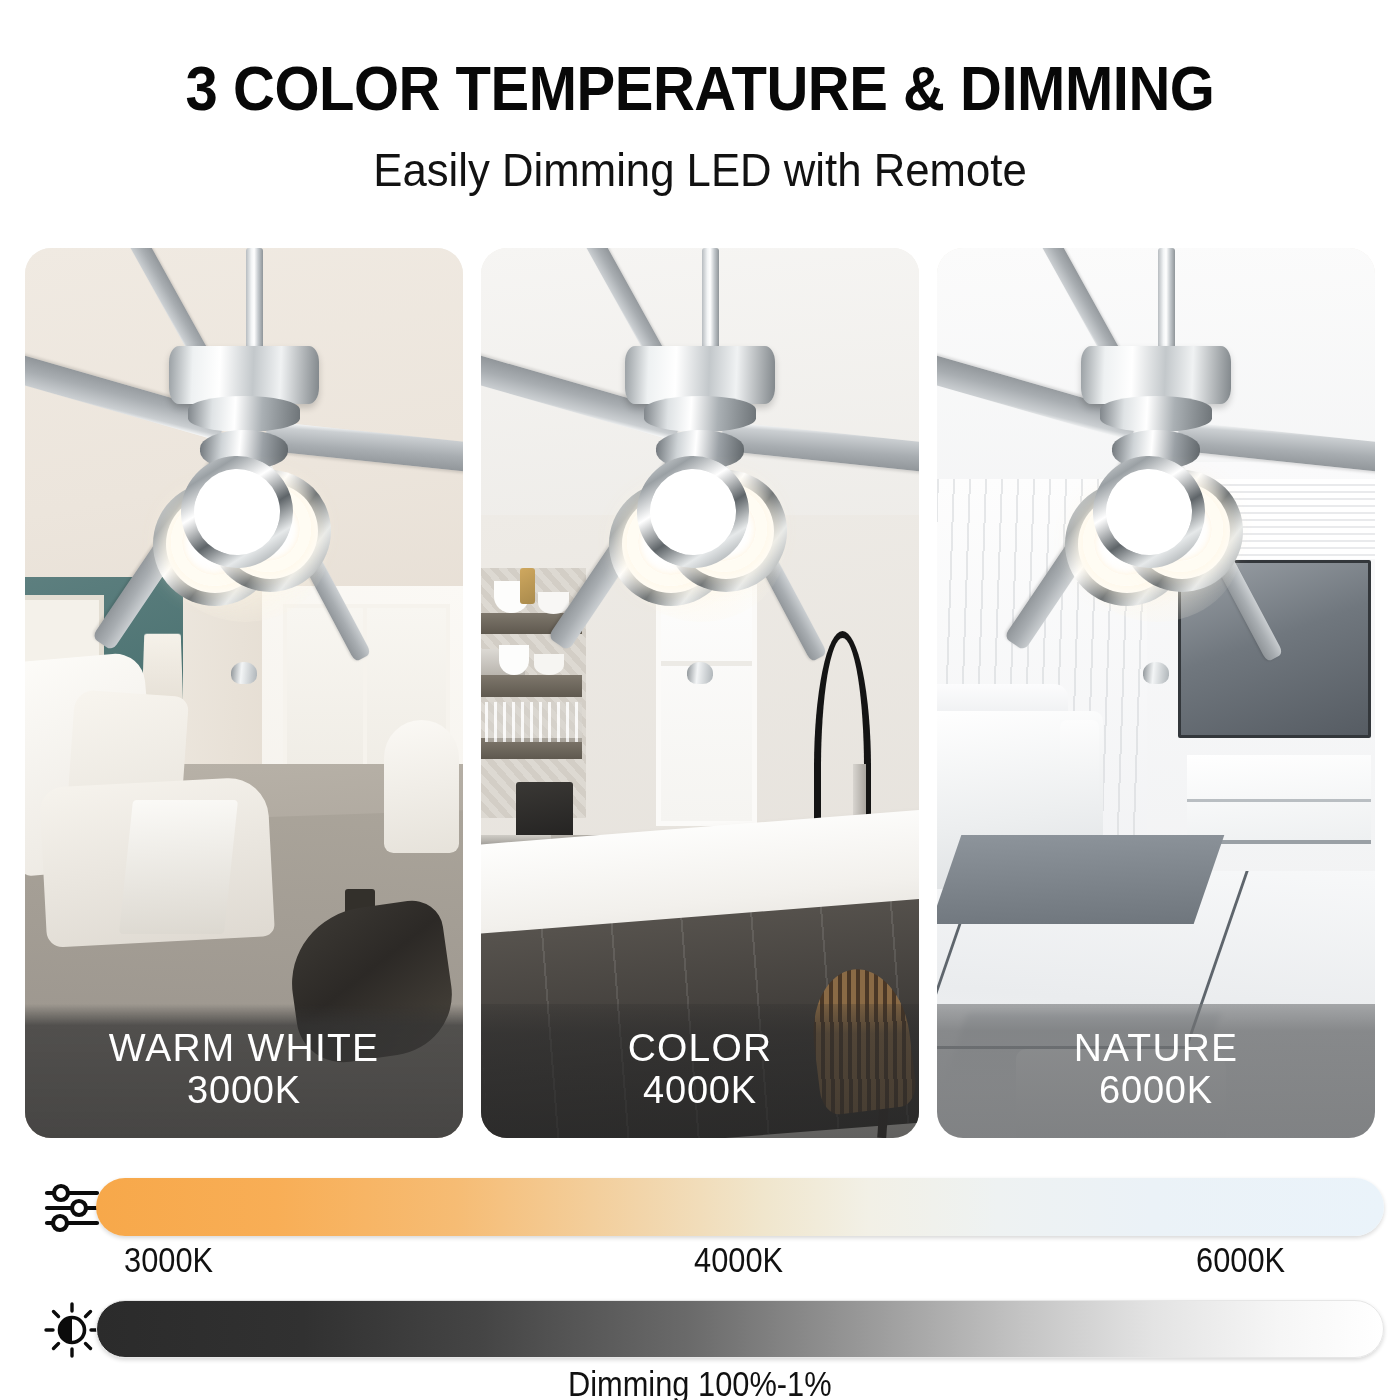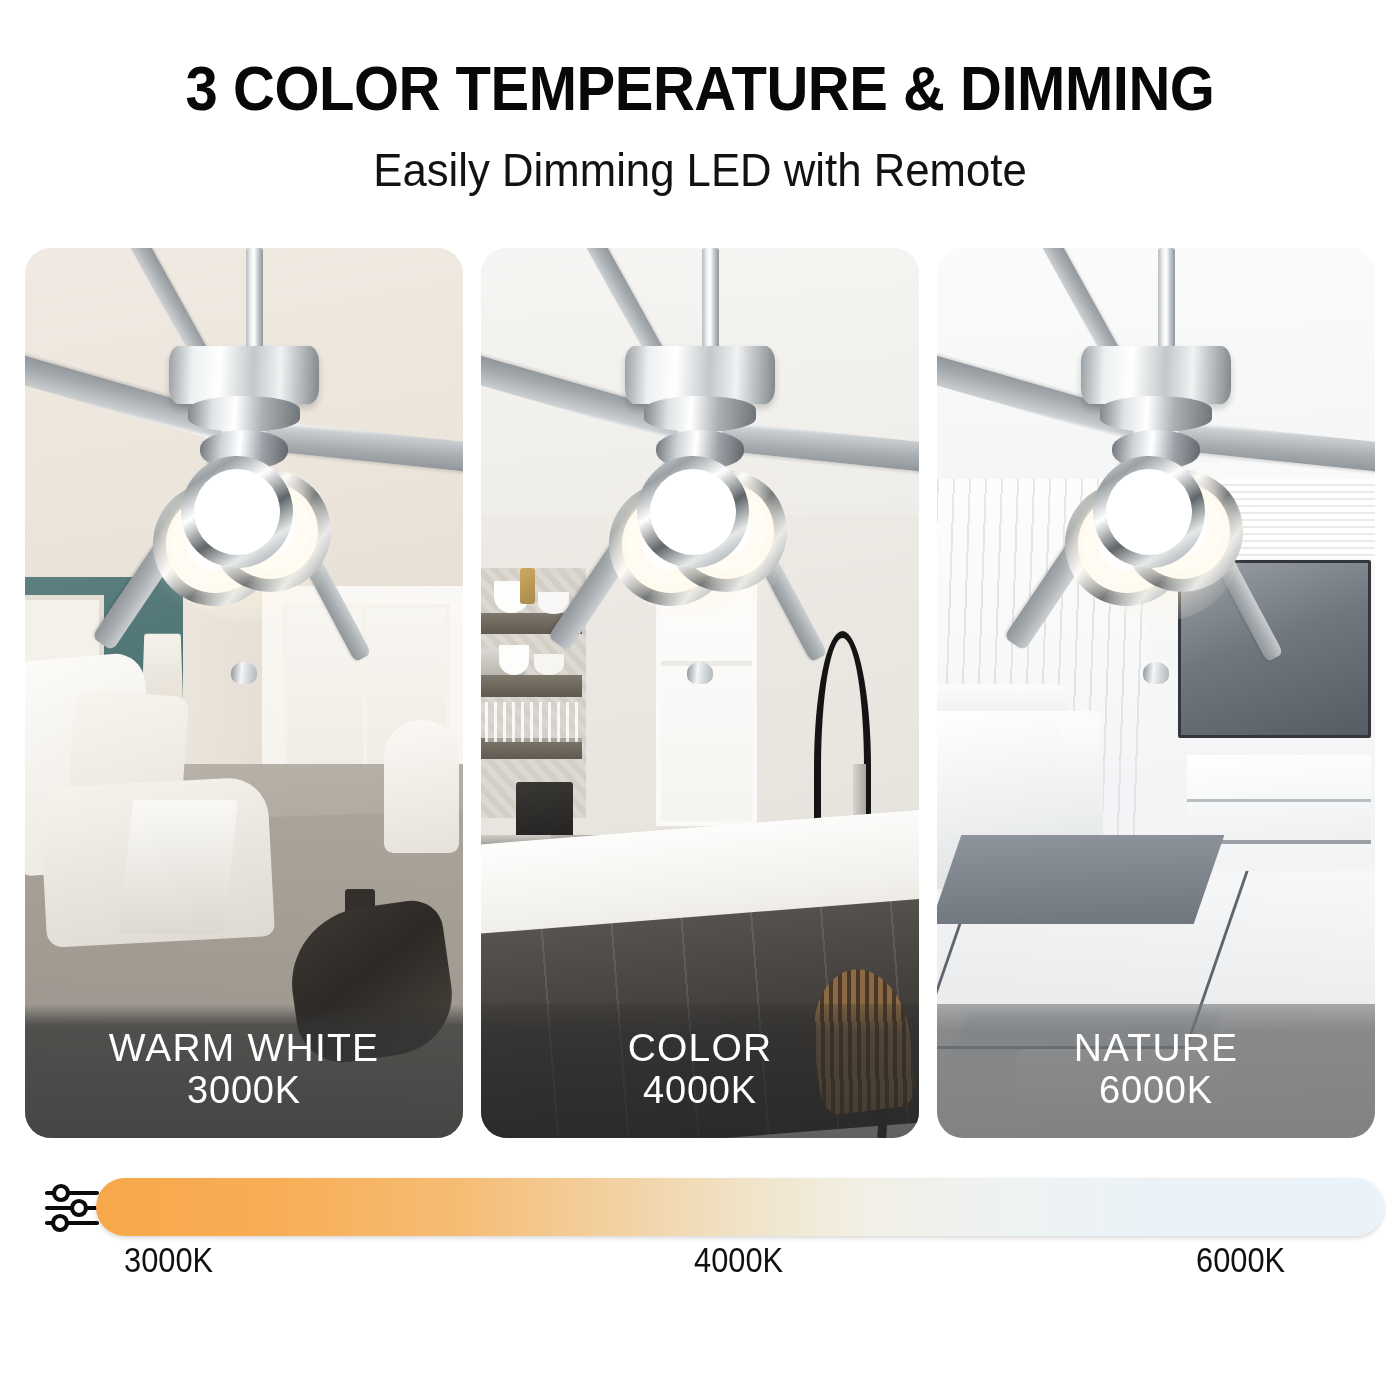--- a/index.html
+++ b/index.html
@@ -646,14 +646,36 @@
       </svg>
     </div>
     <div class="bar bar-temp"></div>
     <div class="temp-labels">
       <div class="temp-label tl-0">3000K</div>
       <div class="temp-label tl-1">4000K</div>
       <div class="temp-label tl-2">6000K</div>
     </div>
   </div>
 
+  <div class="slider-row" style="margin-top:22px;">
+    <div class="slider-icon">
+      <svg viewBox="0 0 56 56" width="56" height="56">
+        <g stroke="#0b0b0b" stroke-width="3.4" stroke-linecap="round">
+          <line x1="28" y1="2" x2="28" y2="9"></line>
+          <line x1="28" y1="47" x2="28" y2="54"></line>
+          <line x1="2" y1="28" x2="9" y2="28"></line>
+          <line x1="47" y1="28" x2="54" y2="28"></line>
+          <line x1="9.5" y1="9.5" x2="14.5" y2="14.5"></line>
+          <line x1="41.5" y1="41.5" x2="46.5" y2="46.5"></line>
+          <line x1="46.5" y1="9.5" x2="41.5" y2="14.5"></line>
+          <line x1="14.5" y1="41.5" x2="9.5" y2="46.5"></line>
+        </g>
+        <circle cx="28" cy="28" r="12.5" fill="none" stroke="#0b0b0b" stroke-width="3.6"></circle>
+        <path d="M28 15.5 A12.5 12.5 0 0 0 28 40.5 Z" fill="#0b0b0b"></path>
+      </svg>
+    </div>
+    <div class="bar bar-dim"></div>
+    <div class="dim-label">
+      <span>Dimming 100%-1%</span>
+    </div>
+  </div>
 
 </div>
 
 </body></html>

